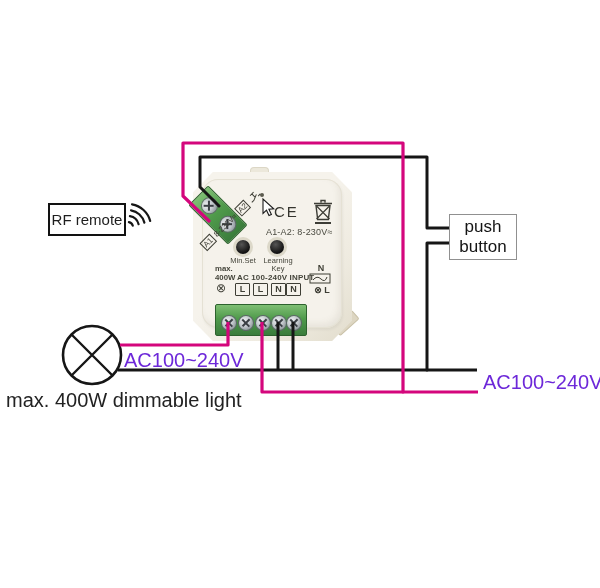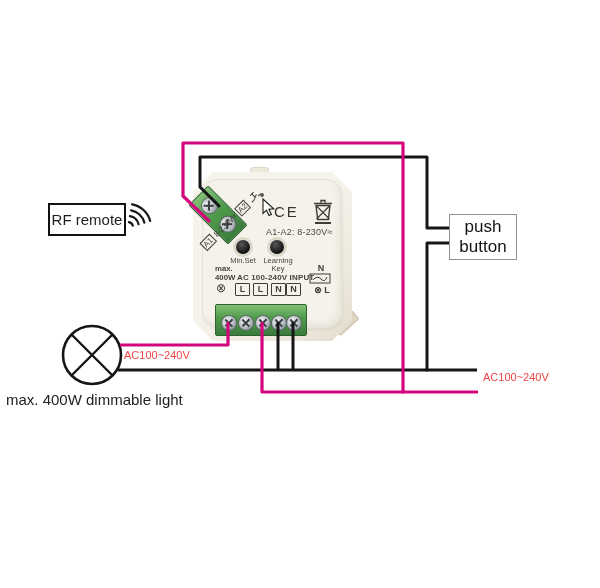--- a/index.html
+++ b/index.html
@@ -9,22 +9,22 @@
 
   
   .wire-layer{left:0;top:0;z-index:6;pointer-events:none;}
 
   
   .rf-box{left:48px;top:203px;width:74px;height:29px;border:2.5px solid #121212;background:#fff;
           display:flex;align-items:center;justify-content:center;font-size:15px;color:#1e1e1e;z-index:7;}
   .push-box{left:449px;top:214px;width:66px;height:44px;border:1.5px solid #909090;background:#fff;
             display:flex;flex-direction:column;align-items:center;justify-content:center;
             font-size:17px;line-height:20px;color:#141414;z-index:7;}
-  .ac-label{color:#ef4444;font-size:11px;z-index:4;white-space:nowrap;}
-  .caption{left:6px;top:391px;font-size:15px;line-height:18.5px;color:#222;z-index:4;white-space:nowrap;}
+  .ac-label{color:#6d28d9;font-size:20px;z-index:4;white-space:nowrap;}
+  .caption{left:6px;top:391px;font-size:20px;line-height:18.5px;color:#222;z-index:4;white-space:nowrap;}
 
   
   .device{left:193px;top:172px;width:159px;height:169px;z-index:2;}
   .case{position:absolute;left:0;top:0;right:0;bottom:0;
         background:linear-gradient(135deg,#f6f3ec 45%,#eeeadf 75%,#e2ddcd 100%);
         clip-path:polygon(12.5% 0,87.5% 0,100% 12%,100% 88%,87.5% 100%,12.5% 100%,0 88%,0 12%);}
   .panel{position:absolute;left:9px;top:7px;right:10px;bottom:13px;background:#f5f2eb;border-radius:16px;
          box-shadow:inset 0 0 0 1px #e5e1d4, inset -3px -4px 7px rgba(110,100,70,.10), 1px 2px 3px rgba(0,0,0,.05);}
   .notch{left:57px;top:-5px;width:17px;height:7px;background:#ece8db;border:1px solid #dcd7c6;border-bottom:none;border-radius:4px 4px 0 0;}
   .tab{background:#ddd6c2;border:1px solid #c9c1a8;border-radius:2px;z-index:1;}

